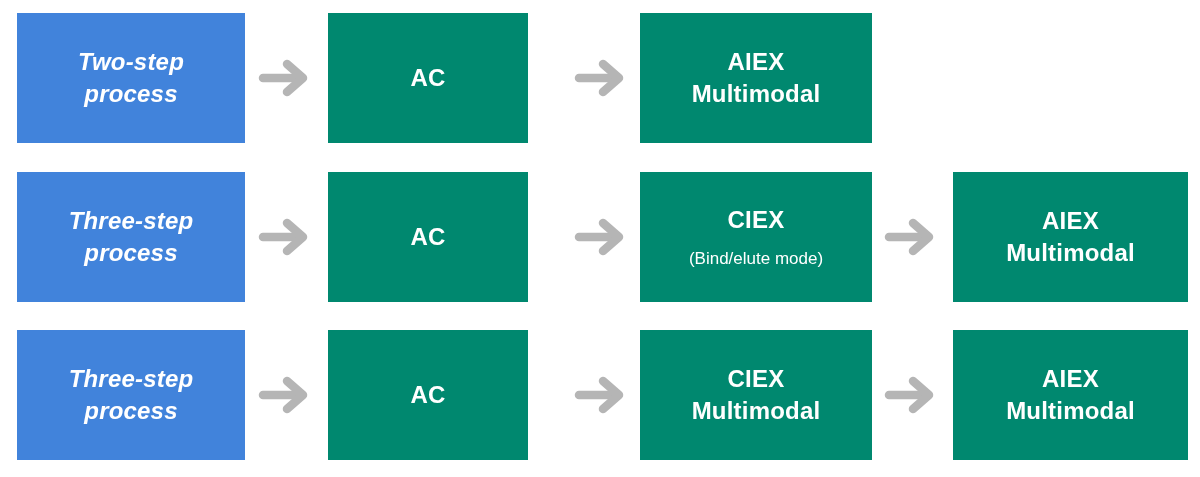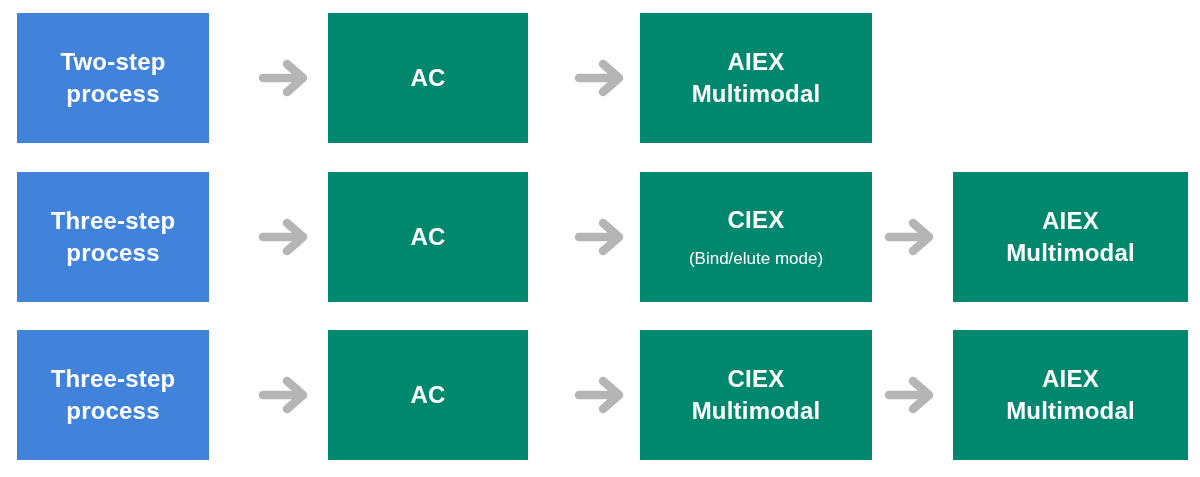--- a/index.html
+++ b/index.html
@@ -33,21 +33,21 @@
     font-weight: bold;
     line-height: 32px;
     letter-spacing: 0.2px;
   }
   .box .subtitle {
     font-size: 17px;
     font-weight: normal;
     line-height: 22px;
     margin-top: 12px;
   }
-  .col-1 { left: 17px;  width: 192px; }
+  .col-1 { left: 17px;  width: 228px; font-style: italic; }
   .col-2 { left: 328px; width: 200px; }
   .col-3 { left: 640px; width: 232px; }
   .col-4 { left: 953px; width: 235px; }
   .row-1 { top: 13px; }
   .row-2 { top: 172px; }
   .row-3 { top: 330px; }
   .arrow {
     position: absolute;
     width: 58px;
     height: 40px;

